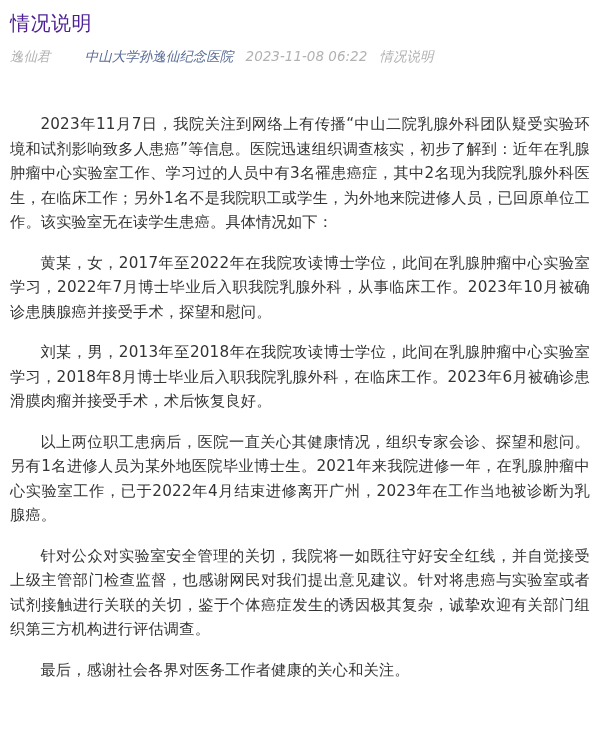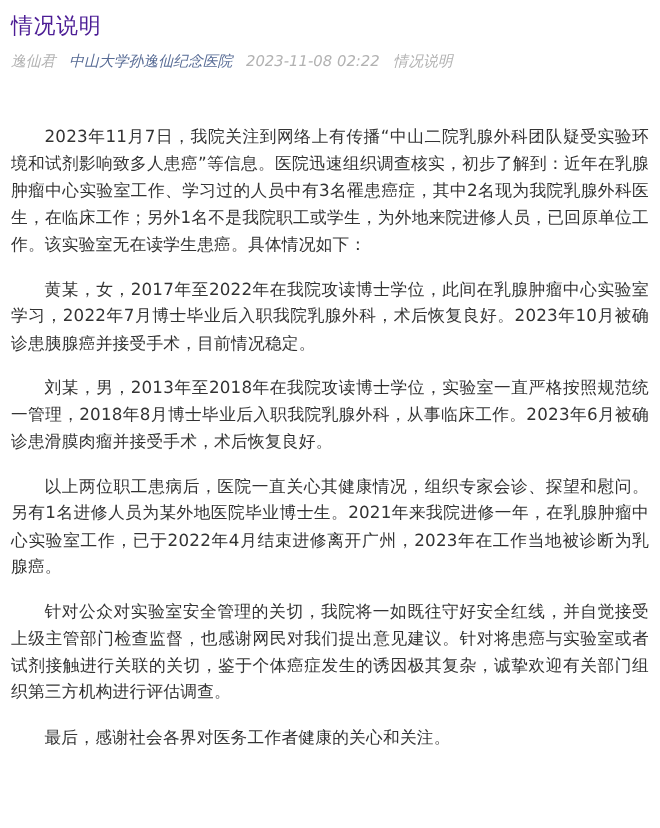--- a/index.html
+++ b/index.html
@@ -31,20 +31,21 @@
       margin-top: 10px;
       font-size: 13.5px;
       line-height: 20px;
       color: #b2b2b2;
       white-space: nowrap;
     }
     .meta span { margin-right: 8px; font-style: italic; }
     .meta .account {
       color: #576b95;
       cursor: pointer;
+      margin-left: 22px;
     }
     .content {
       margin-top: 46px;
     }
     .content p {
       margin: 0 0 16px 0;
       font-size: 15.2px;
       line-height: 24.5px;
       text-indent: 2em;
       text-align: justify;
@@ -54,26 +55,26 @@
   </style>
 </head>
 <body>
 
 <div class="article">
   <h1 class="title">情况说明</h1>
 
   <div class="meta">
     <span>逸仙君</span>
     <span class="account">中山大学孙逸仙纪念医院</span>
-    <span>2023-11-08 02:22</span>
+    <span>2023-11-08 06:22</span>
     <span>情况说明</span>
   </div>
 
   <div class="content">
     <p>2023年11月7日，我院关注到网络上有传播“中山二院乳腺外科团队疑受实验环境和试剂影响致多人患癌”等信息。医院迅速组织调查核实，初步了解到：近年在乳腺肿瘤中心实验室工作、学习过的人员中有3名罹患癌症，其中2名现为我院乳腺外科医生，在临床工作；另外1名不是我院职工或学生，为外地来院进修人员，已回原单位工作。该实验室无在读学生患癌。具体情况如下：</p>
-    <p>黄某，女，2017年至2022年在我院攻读博士学位，此间在乳腺肿瘤中心实验室学习，2022年7月博士毕业后入职我院乳腺外科，术后恢复良好。2023年10月被确诊患胰腺癌并接受手术，目前情况稳定。</p>
-    <p>刘某，男，2013年至2018年在我院攻读博士学位，实验室一直严格按照规范统一管理，2018年8月博士毕业后入职我院乳腺外科，从事临床工作。2023年6月被确诊患滑膜肉瘤并接受手术，术后恢复良好。</p>
+    <p>黄某，女，2017年至2022年在我院攻读博士学位，此间在乳腺肿瘤中心实验室学习，2022年7月博士毕业后入职我院乳腺外科，从事临床工作。2023年10月被确诊患胰腺癌并接受手术，探望和慰问。</p>
+    <p>刘某，男，2013年至2018年在我院攻读博士学位，此间在乳腺肿瘤中心实验室学习，2018年8月博士毕业后入职我院乳腺外科，在临床工作。2023年6月被确诊患滑膜肉瘤并接受手术，术后恢复良好。</p>
     <p>以上两位职工患病后，医院一直关心其健康情况，组织专家会诊、探望和慰问。另有1名进修人员为某外地医院毕业博士生。2021年来我院进修一年，在乳腺肿瘤中心实验室工作，已于2022年4月结束进修离开广州，2023年在工作当地被诊断为乳腺癌。</p>
     <p>针对公众对实验室安全管理的关切，我院将一如既往守好安全红线，并自觉接受上级主管部门检查监督，也感谢网民对我们提出意见建议。针对将患癌与实验室或者试剂接触进行关联的关切，鉴于个体癌症发生的诱因极其复杂，诚挚欢迎有关部门组织第三方机构进行评估调查。</p>
     <p>最后，感谢社会各界对医务工作者健康的关心和关注。</p>
   </div>
 
 </div>
 
 </body></html>

